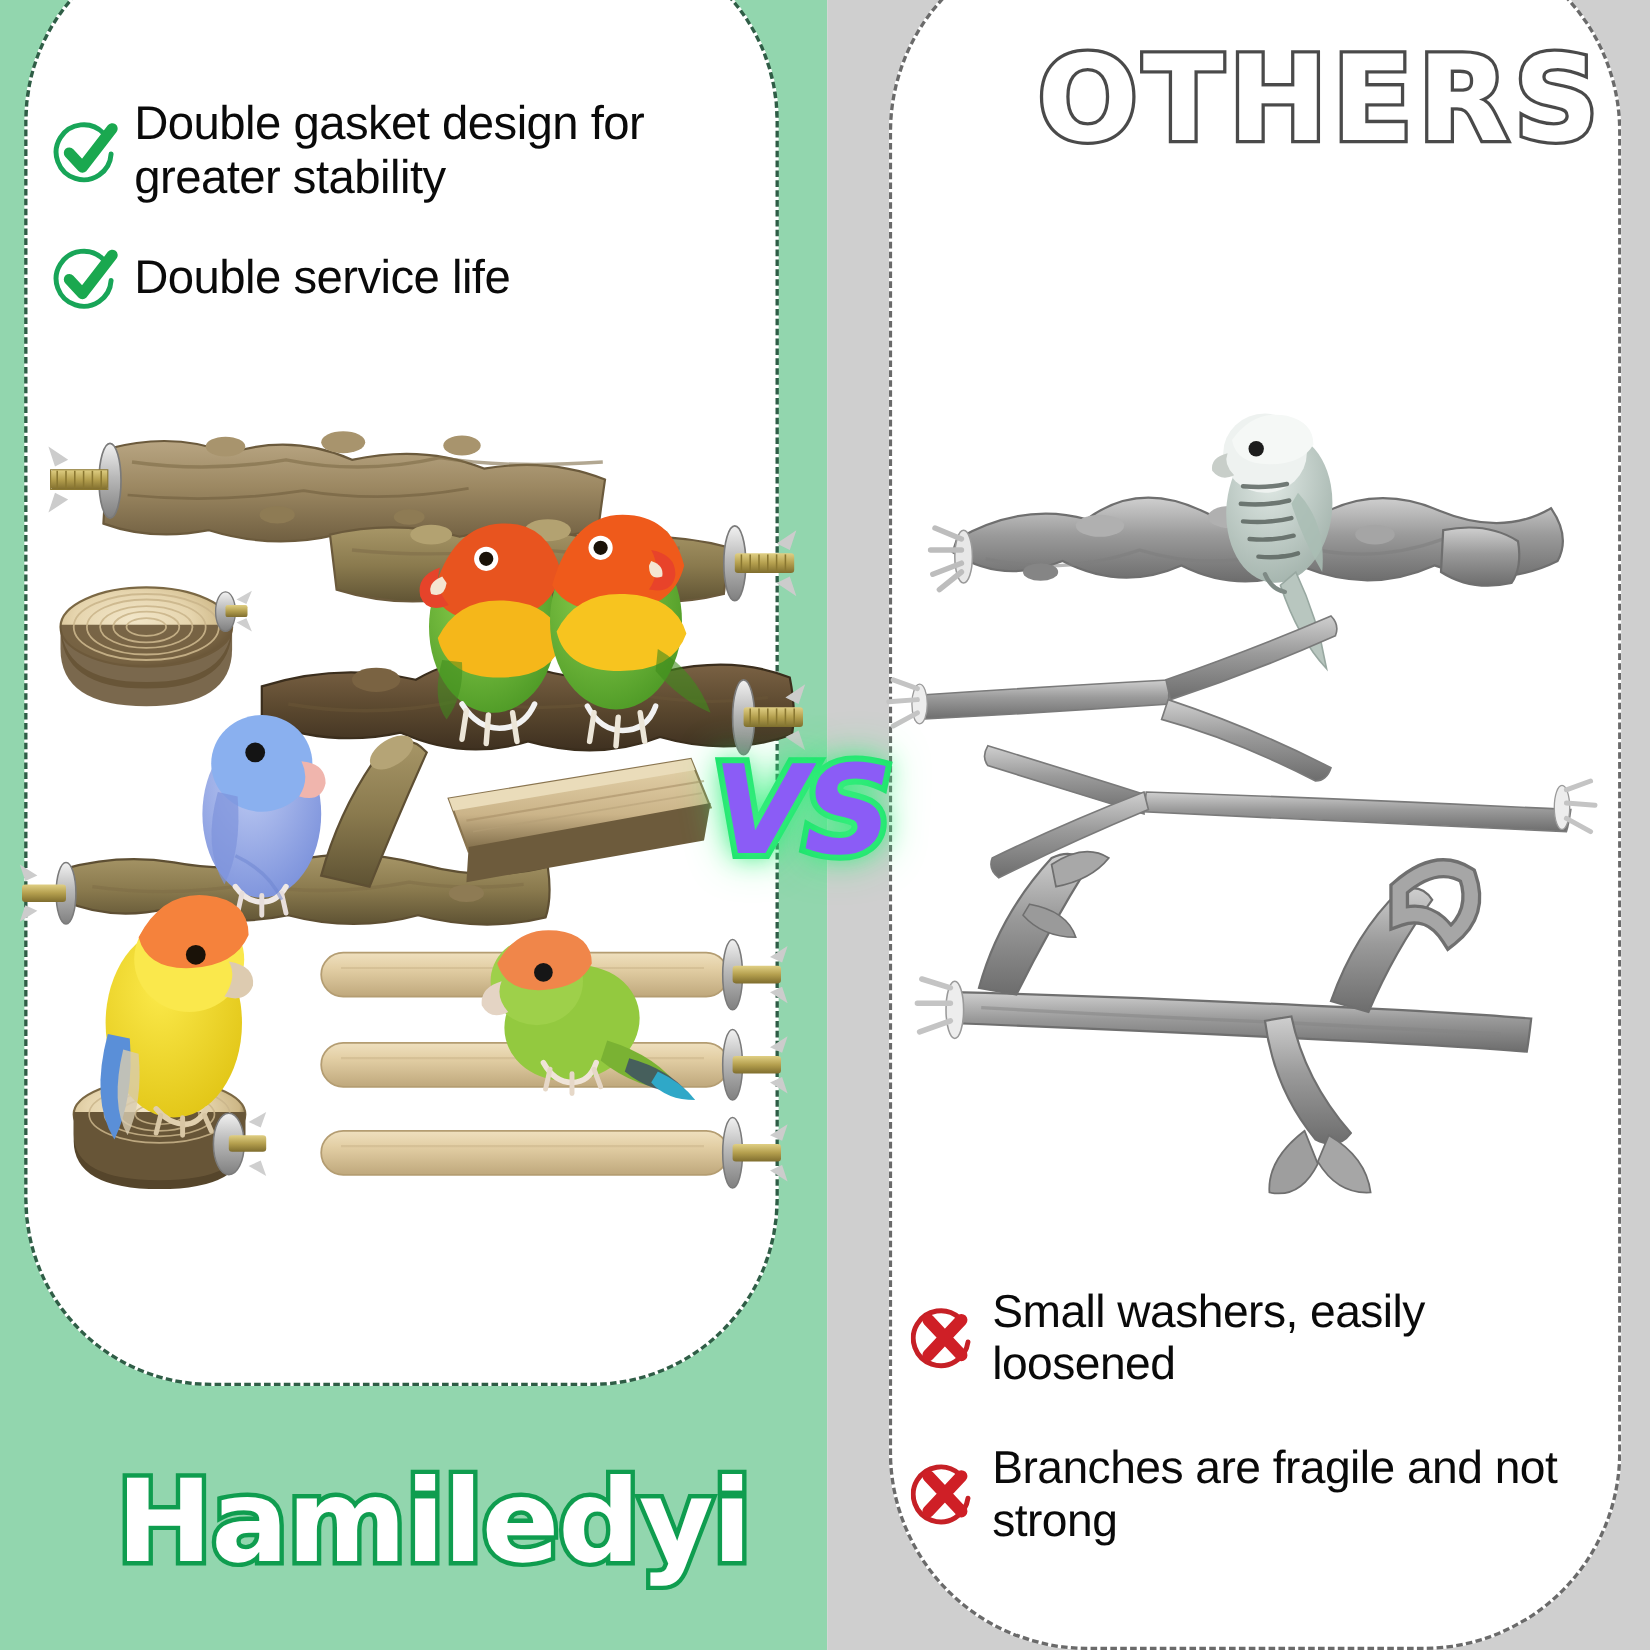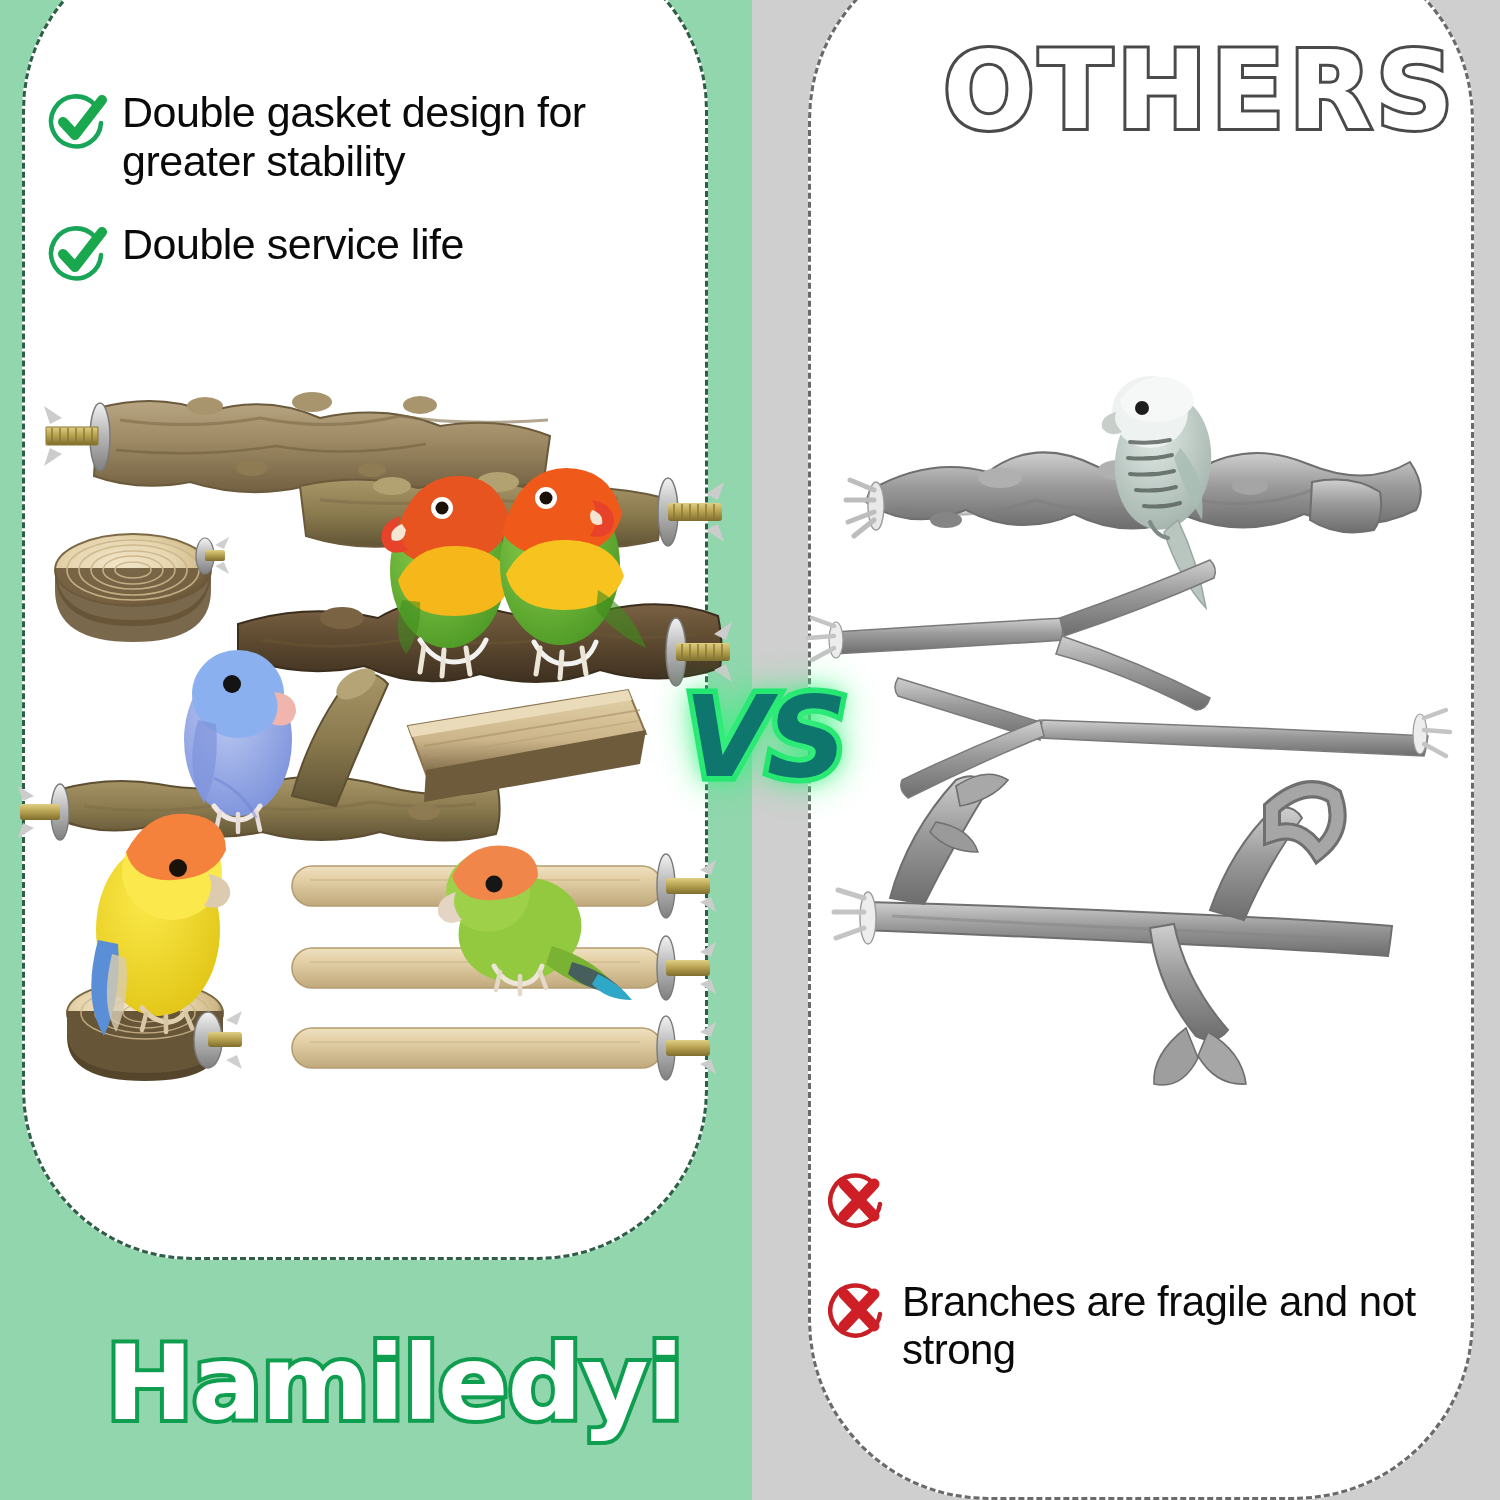--- a/index.html
+++ b/index.html
@@ -32,21 +32,21 @@
     position:absolute;left:808px;top:-60px;width:666px;height:1560px;
     background:#ffffff;
     border:3px dashed #6a6a6a;
     border-radius:180px;
     box-sizing:border-box;
   }
 
   
   .bullets-left{position:absolute;left:48px;top:88px;width:640px;}
   .bullets-right{position:absolute;left:828px;top:1168px;width:620px;}
-  .bullet{display:flex;align-items:flex-start;margin-bottom:34px;}
+  .bullet{display:flex;align-items:center;margin-bottom:34px;}
   .bullet .icon{flex:0 0 auto;width:62px;height:62px;margin-right:12px;margin-top:2px;}
   .bullet .btext{
     font-size:43px;line-height:1.14;color:#0a0a0a;
     font-family:"Liberation Sans Narrow","Liberation Sans",sans-serif;
     font-stretch:condensed;letter-spacing:-0.5px;
   }
   .bullets-right .bullet{margin-bottom:46px;}
   .bullets-right .btext{font-size:42px;}
 
   
@@ -64,23 +64,23 @@
     position:absolute;left:106px;top:1322px;
     font-size:104px;font-weight:bold;letter-spacing:-1px;
     color:#ffffff;
     -webkit-text-stroke:8px #0f9d4f;
     paint-order:stroke fill;
     font-family:"DejaVu Sans","Liberation Sans",sans-serif;
   }
 
   
   .vs{
-    position:absolute;left:684px;top:672px;
+    position:absolute;left:648px;top:672px;
     font-size:112px;font-weight:bold;font-style:italic;letter-spacing:-4px;
-    color:#0f766e;
+    color:#8b5cf6;
     -webkit-text-stroke:11px #19e06a;
     paint-order:stroke fill;
     text-shadow:0 0 22px #39f07f,0 0 40px #39f07f;
     font-family:"DejaVu Sans","Liberation Sans",sans-serif;
     z-index:40;
   }
 
   
   .art{position:absolute;left:0;top:0;width:1500px;height:1500px;pointer-events:none;}
 </style>
@@ -466,20 +466,21 @@
 
   <div class="bullets-right">
 
     <div class="bullet">
       <span class="icon">
         <svg viewBox="0 0 62 62" width="62" height="62">
           <path d="M44 12 A25 25 0 1 0 52 34" fill="none" stroke="#c62026" stroke-width="4.5" stroke-linecap="round"></path>
           <path d="M16 14 L46 46 M46 14 L16 46" fill="none" stroke="#cf1f26" stroke-width="11" stroke-linecap="round"></path>
         </svg>
       </span>
+      <span class="btext">Small washers, easily loosened</span>
     </div>
 
     <div class="bullet">
       <span class="icon">
         <svg viewBox="0 0 62 62" width="62" height="62">
           <path d="M44 12 A25 25 0 1 0 52 34" fill="none" stroke="#c62026" stroke-width="4.5" stroke-linecap="round"></path>
           <path d="M16 14 L46 46 M46 14 L16 46" fill="none" stroke="#cf1f26" stroke-width="11" stroke-linecap="round"></path>
         </svg>
       </span>
       <span class="btext">Branches are fragile and not strong</span>

